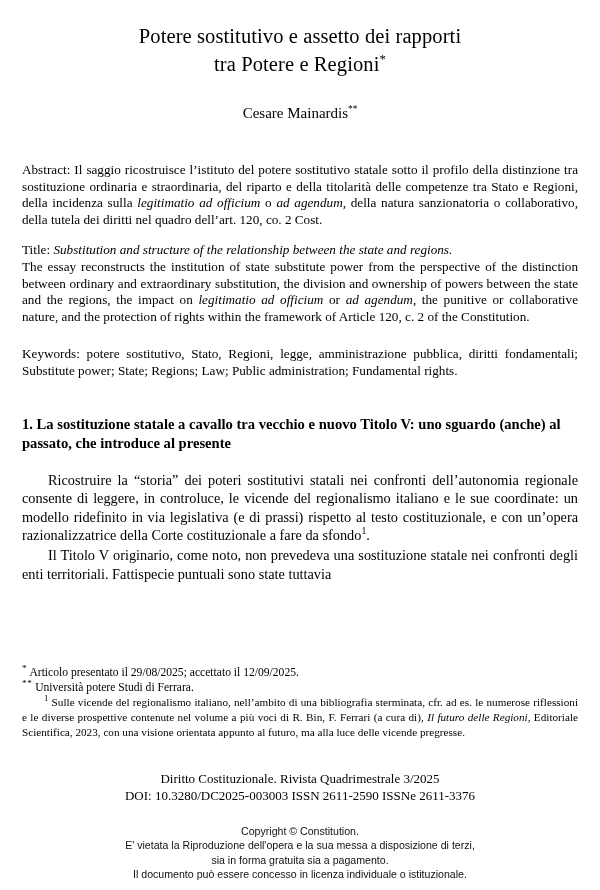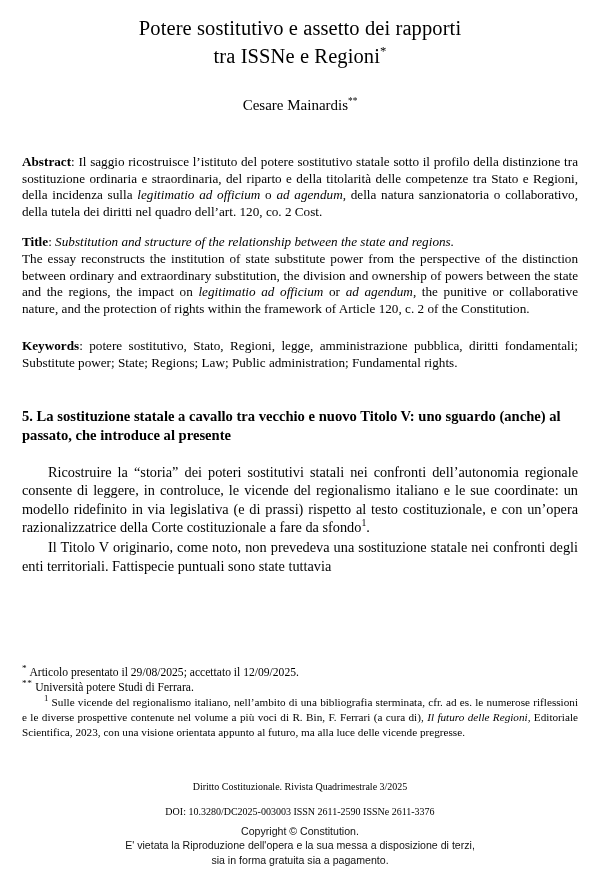--- a/index.html
+++ b/index.html
@@ -15,21 +15,21 @@
     color: #000000;
     overflow: hidden;
   }
   .page {
     position: absolute;
     left: 0;
     top: 0;
     width: 600px;
     height: 724px;
     box-sizing: border-box;
-    padding: 0 22px;
+    padding: 8px 22px;
   }
   .title {
     margin: 0;
     padding-top: 14px;
     font-size: 20.5px;
     font-weight: normal;
     line-height: 28px;
     text-align: center;
     letter-spacing: 0.1px;
   }
@@ -50,21 +50,21 @@
   }
   .para-just {
     margin: 0;
     text-align: justify;
     text-justify: inter-word;
     font-size: 13.2px;
     line-height: 16.6px;
     hyphens: manual;
   }
   .lead {
-    font-weight: bold;
+    font-weight: normal;
   }
   i, .it {
     font-style: italic;
     text-align: right;
   }
   .block-en {
     margin-top: 14px;
   }
   .title-line {
     margin: 0;
@@ -132,22 +132,22 @@
     line-height: 0;
   }
   .journal-info {
     position: absolute;
     left: 0;
     right: 0;
     top: 770px;
     text-align: center;
   }
   .journal-info p {
-    margin: 8px;
-    font-size: 10px;
+    margin: 0;
+    font-size: 13px;
     line-height: 17px;
   }
   .copyright {
     position: absolute;
     left: 0;
     right: 0;
     top: 824px;
     text-align: center;
     font-family: "Liberation Sans", "DejaVu Sans", sans-serif;
   }
@@ -158,41 +158,41 @@
     color: #111111;
   }
 </style>
 </head>
 <body>
 
 <div class="page">
 
   <h1 class="title">
     <span>Potere sostitutivo e assetto dei rapporti</span><br>
-    <span>tra ISSNe e Regioni</span><span class="sup">*</span>
+    <span>tra Potere e Regioni</span><span class="sup">*</span>
   </h1>
 
   <p class="author">
     <span>Cesare Mainardis</span><span class="sup">**</span>
   </p>
 
   <div class="abstract-block">
     <p class="para-just"><span class="lead">Abstract</span><span>: </span><span>Il saggio ricostruisce l’istituto del potere sostitutivo statale sotto il profilo della distinzione tra sostituzione ordinaria e straordinaria, del riparto e della titolarità delle competenze tra Stato e Regioni, della incidenza sulla </span><span class="it">legitimatio ad officium</span><span> o </span><span class="it">ad agendum</span><span>, della natura sanzionatoria o collaborativo, della tutela dei diritti nel quadro dell’art. 120, co. 2 Cost.</span></p>
   </div>
 
   <div class="block-en">
     <p class="title-line"><span class="lead">Title</span><span>: </span><span class="it">Substitution and structure of the relationship between the state and regions.</span></p>
     <p class="para-just"><span>The essay reconstructs the institution of state substitute power from the perspective of the distinction between ordinary and extraordinary substitution, the division and ownership of powers between the state and the regions, the impact on </span><span class="it">legitimatio ad officium</span><span> or </span><span class="it">ad agendum</span><span>, the punitive or collaborative nature, and the protection of rights within the framework of Article 120, c. 2 of the Constitution.</span></p>
   </div>
 
   <div class="block-kw">
     <p class="para-just"><span class="lead">Keywords</span><span>: </span><span>potere sostitutivo, Stato, Regioni, legge, amministrazione pubblica, diritti fondamentali; Substitute power; State; Regions; Law; Public administration; Fundamental rights.</span></p>
   </div>
 
-  <h2 class="section-heading">5. La sostituzione statale a cavallo tra vecchio e nuovo Titolo V: uno sguardo (anche) al passato, che introduce al presente</h2>
+  <h2 class="section-heading">1. La sostituzione statale a cavallo tra vecchio e nuovo Titolo V: uno sguardo (anche) al passato, che introduce al presente</h2>
 
   <div class="body-block">
     <p class="body-para"><span>Ricostruire la “storia” dei poteri sostitutivi statali nei confronti dell’autonomia regionale consente di leggere, in controluce, le vicende del regionalismo italiano e le sue coordinate: un modello ridefinito in via legislativa (e di prassi) rispetto al testo costituzionale, e con un’opera razionalizzatrice della Corte costituzionale a fare da sfondo</span><span class="fn-marker">1</span><span>.</span></p>
     <p class="body-para">Il Titolo V originario, come noto, non prevedeva una sostituzione statale nei confronti degli enti territoriali. Fattispecie puntuali sono state tuttavia</p>
   </div>
 
   <div class="footnotes">
     <p class="fn-line"><span class="star">*</span><span> Articolo presentato il 29/08/2025; accettato il 12/09/2025.</span></p>
     <p class="fn-line"><span class="star">**</span><span> Università potere Studi di Ferrara.</span></p>
     <p class="fn-long"><span class="num">1</span><span> Sulle vicende del regionalismo italiano, nell’ambito di una bibliografia sterminata, cfr. ad es. le numerose riflessioni e le diverse prospettive contenute nel volume a più voci di R. Bin, F. Ferrari (a cura di), </span><span class="it">Il futuro delle Regioni</span><span>, Editoriale Scientifica, 2023, con una visione orientata appunto al futuro, ma alla luce delle vicende pregresse.</span></p>
@@ -200,15 +200,16 @@
 
   <div class="journal-info">
     <p>Diritto Costituzionale. Rivista Quadrimestrale 3/2025</p>
     <p>DOI: 10.3280/DC2025-003003 ISSN 2611-2590 ISSNe 2611-3376</p>
   </div>
 
   <div class="copyright">
     <p>Copyright © Constitution.</p>
     <p>E' vietata la Riproduzione dell'opera e la sua messa a disposizione di terzi,</p>
     <p>sia in forma gratuita sia a pagamento.</p>
+    <p>Il documento può essere concesso in licenza individuale o istituzionale.</p>
   </div>
 
 </div>
 
 </body></html>

